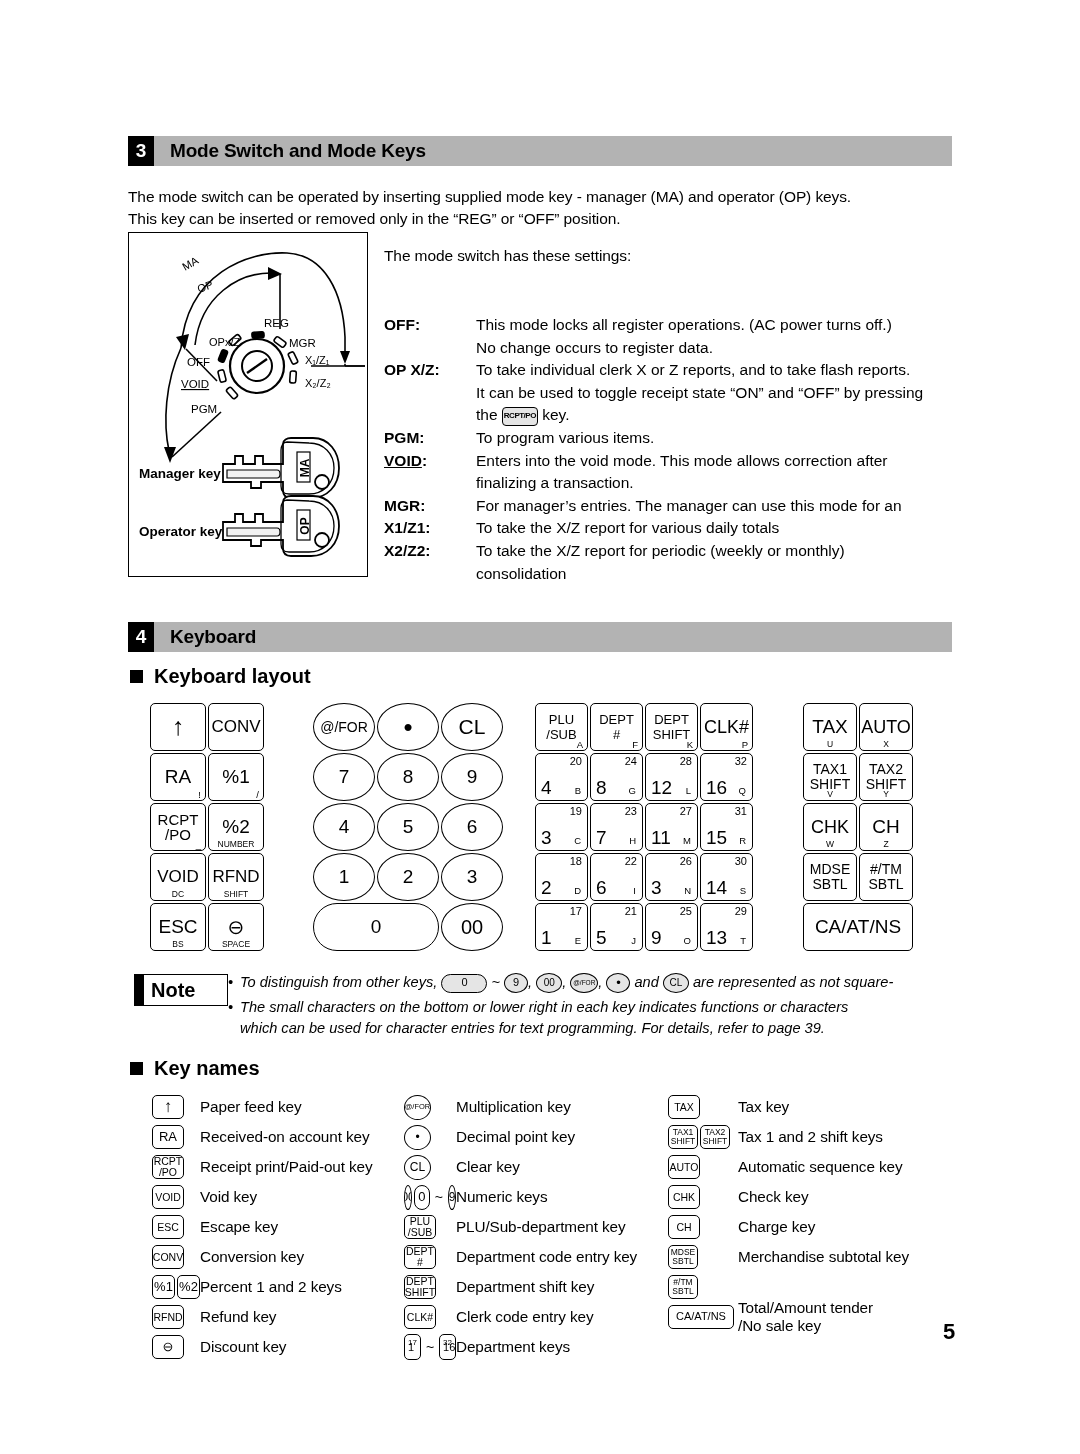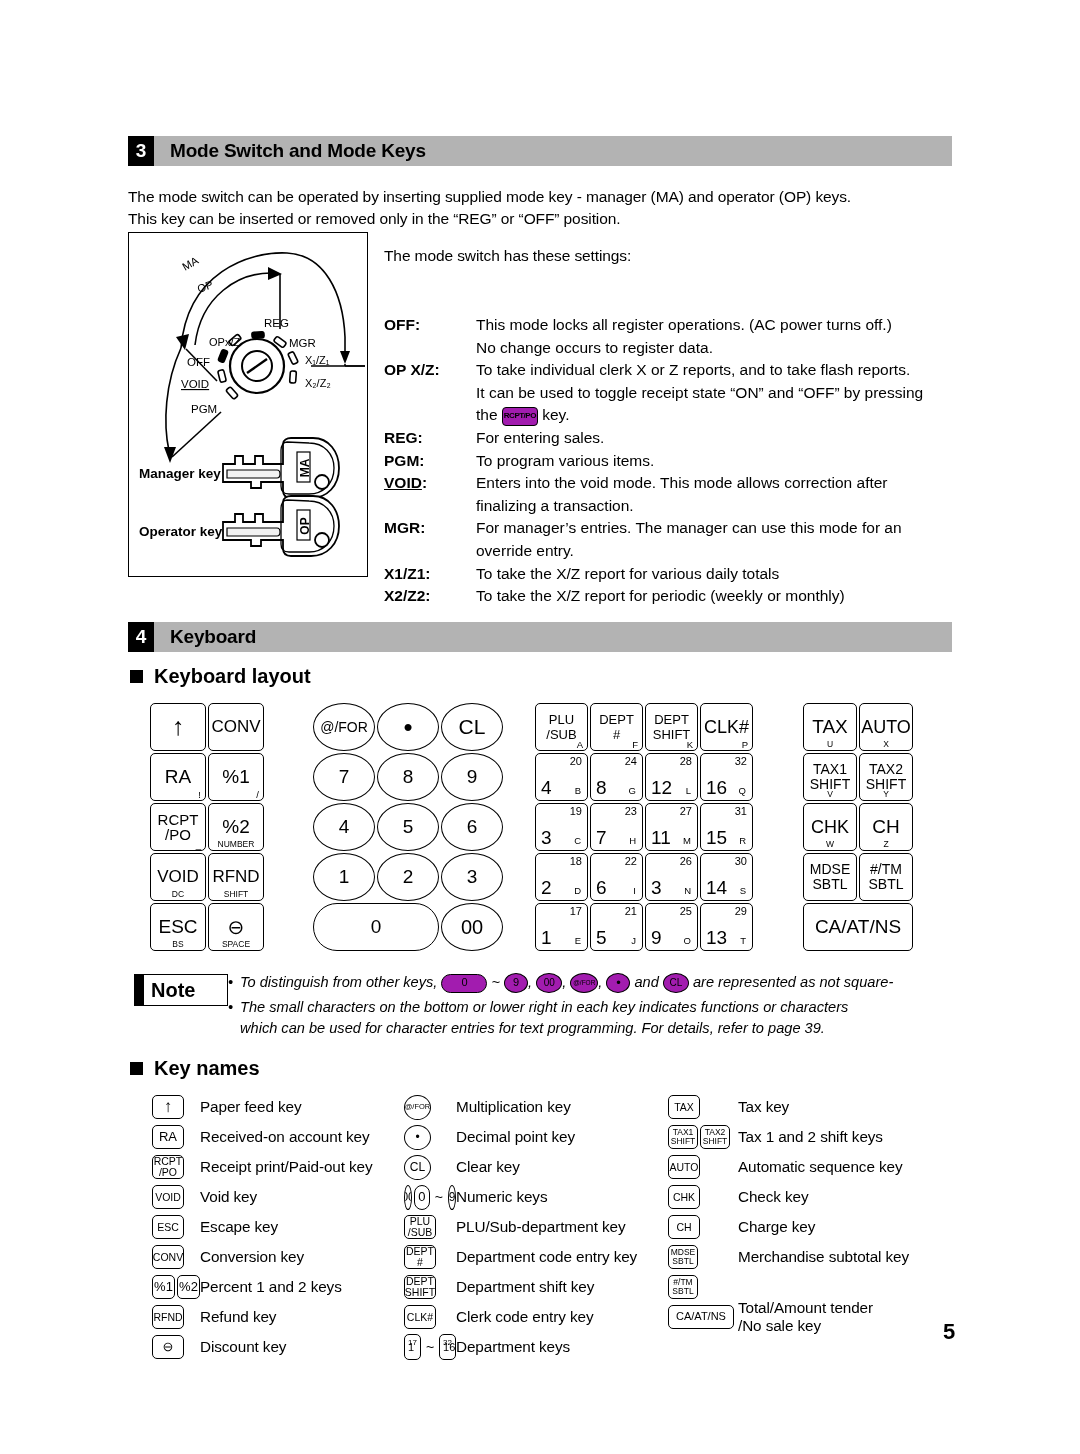--- a/index.html
+++ b/index.html
@@ -54,21 +54,21 @@
   
   .notebox{position:absolute;border:1.6px solid #000;background:#fff;
            display:flex;align-items:center;height:30px;padding-right:8px;}
   .notebar{width:9px;height:100%;background:#000;margin-right:7px;}
   .notelabel{font-weight:bold;font-size:20px;}
   .notetext{position:absolute;font-style:italic;font-size:14.6px;line-height:21.5px;}
   .notetext .bullet{position:absolute;left:0;}
   .notetext .li{position:relative;padding-left:12px;}
   .ikey{display:inline-flex;align-items:center;justify-content:center;
         border:1.3px solid #000;border-radius:4px;font-style:normal;
-        vertical-align:middle;background:#a21caf;}
+        vertical-align:middle;background:#e5e5e5;}
   .knlabel{font-size:15.3px;line-height:18px;letter-spacing:-0.1px;}
   .pagenum{position:absolute;font-weight:bold;font-size:22px;}
 </style>
 </head>
 <body>
 
 <div class="page">
 
   <div class="sec-bar" style="left:128px;top:136px;width:824px;">
     <div class="sec-num">3</div>
@@ -174,53 +174,46 @@
       </div>
       <div class="row">
         <div class="lbl"></div>
         <div class="desc">It can be used to toggle receipt state “ON” and “OFF” by pressing</div>
       </div>
       <div class="row">
         <div class="lbl"></div>
         <div class="desc">the <span class="ikey" style="width: 34px; height: 17px; font-size: 8px; line-height: 8px; font-weight: bold; letter-spacing: -0.5px;">RCPT/PO</span> key.</div>
       </div>
       <div class="row">
-        <div class="lbl">REG:</div>
-        <div class="desc">For entering sales.</div>
-      </div>
-      <div class="row">
         <div class="lbl">PGM:</div>
         <div class="desc">To program various items.</div>
       </div>
       <div class="row">
         <div class="lbl"><span class="ul">VOID</span>:</div>
         <div class="desc">Enters into the void mode.  This mode allows correction after</div>
       </div>
       <div class="row">
         <div class="lbl"></div>
         <div class="desc">finalizing a transaction.</div>
       </div>
       <div class="row">
         <div class="lbl">MGR:</div>
         <div class="desc">For manager’s entries.  The manager can use this mode for an</div>
       </div>
       <div class="row">
-        <div class="lbl"></div>
-        <div class="desc">override entry.</div>
-      </div>
-      <div class="row">
         <div class="lbl">X1/Z1:</div>
         <div class="desc">To take the X/Z report for various daily totals</div>
       </div>
       <div class="row">
         <div class="lbl">X2/Z2:</div>
         <div class="desc">To take the X/Z report for periodic (weekly or monthly)</div>
       </div>
       <div class="row">
         <div class="lbl"></div>
+        <div class="desc">consolidation</div>
       </div>
     </div>
 
   <div class="sec-bar" style="left:128px;top:622px;width:824px;">
     <div class="sec-num">4</div>
     <div class="sec-title">Keyboard</div>
   </div>
 
   <div class="subhead" style="left:130px;top:665px;">
     <span class="sq"></span>

